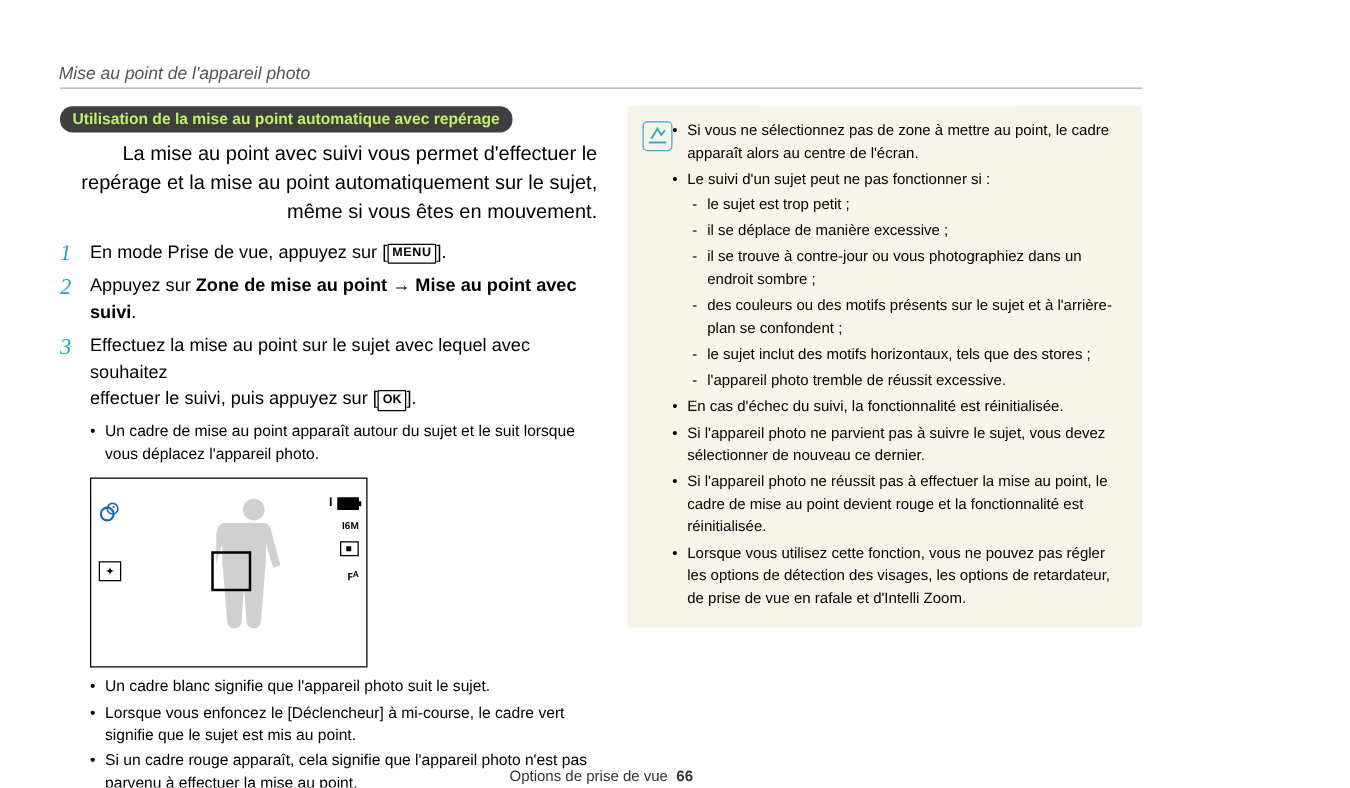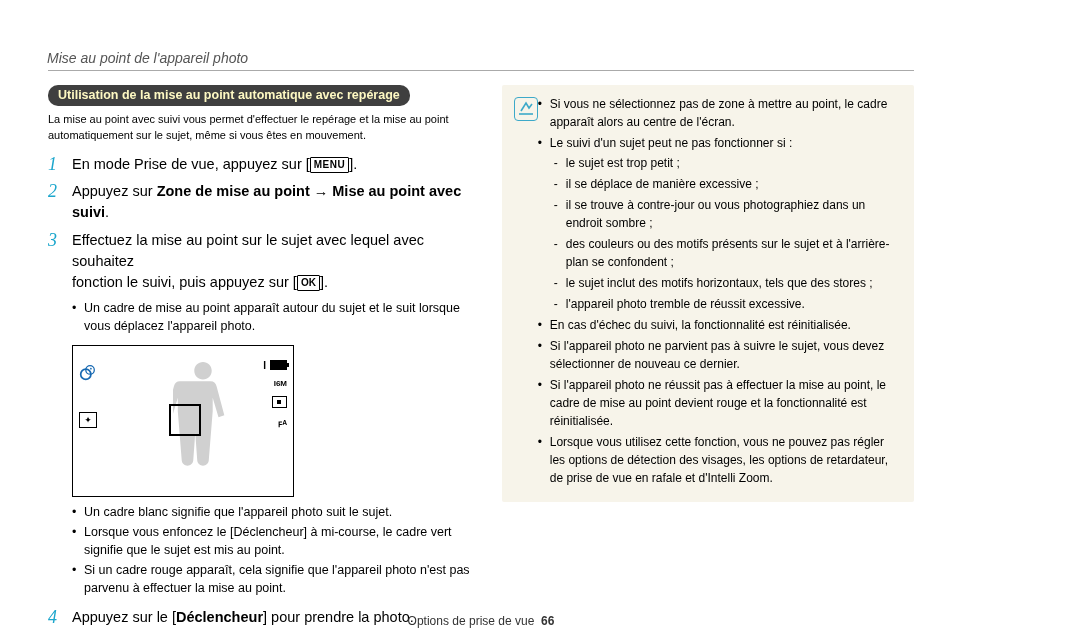--- a/index.html
+++ b/index.html
@@ -36,31 +36,32 @@
   }
   .left {
     width: 490px;
     font-size: 13px;
   }
   .right {
     width: 470px;
   }
   .pill {
     background: #3f3f3f;
-    color: #fef9c3;
+    color: #bef264;
     font-weight: 600;
     font-size: 12.5px;
     padding: 3px 10px 4px 10px;
     border-radius: 10px;
     display: inline-block;
   }
   .intro {
-    font-size: 11px;
+    font-size: 16px;
     margin-top: 6px;
     line-height: 1.45;
+    text-align: right;
   }
   .numlist {
     margin: 10px 0 0 0;
     padding: 0;
   }
   .numrow {
     display: flex;
     gap: 10px;
     margin: 4px 0 6px 0;
   }
@@ -272,21 +273,21 @@
           <div class="numlabel">2</div>
           <div class="numtext">
             <span>Appuyez sur </span><span class="bold">Zone de mise au point</span><span class="arrow"> → </span><span class="bold">Mise au point avec suivi</span><span>.</span>
           </div>
         </div>
 
         <div class="numrow">
           <div class="numlabel">3</div>
           <div class="numtext">
             <span>Effectuez la mise au point sur le sujet avec lequel avec souhaitez</span><br>
-            <span>fonction le suivi, puis appuyez sur [</span><span class="ok-box">OK</span><span>].</span>
+            <span>effectuer le suivi, puis appuyez sur [</span><span class="ok-box">OK</span><span>].</span>
           </div>
         </div>
       </div>
 
       <ul class="sublist">
         <li>Un cadre de mise au point apparaît autour du sujet et le suit lorsque vous déplacez l'appareil photo.</li>
       </ul>
 
       <div class="lcd">
         <div class="mode-icon">

